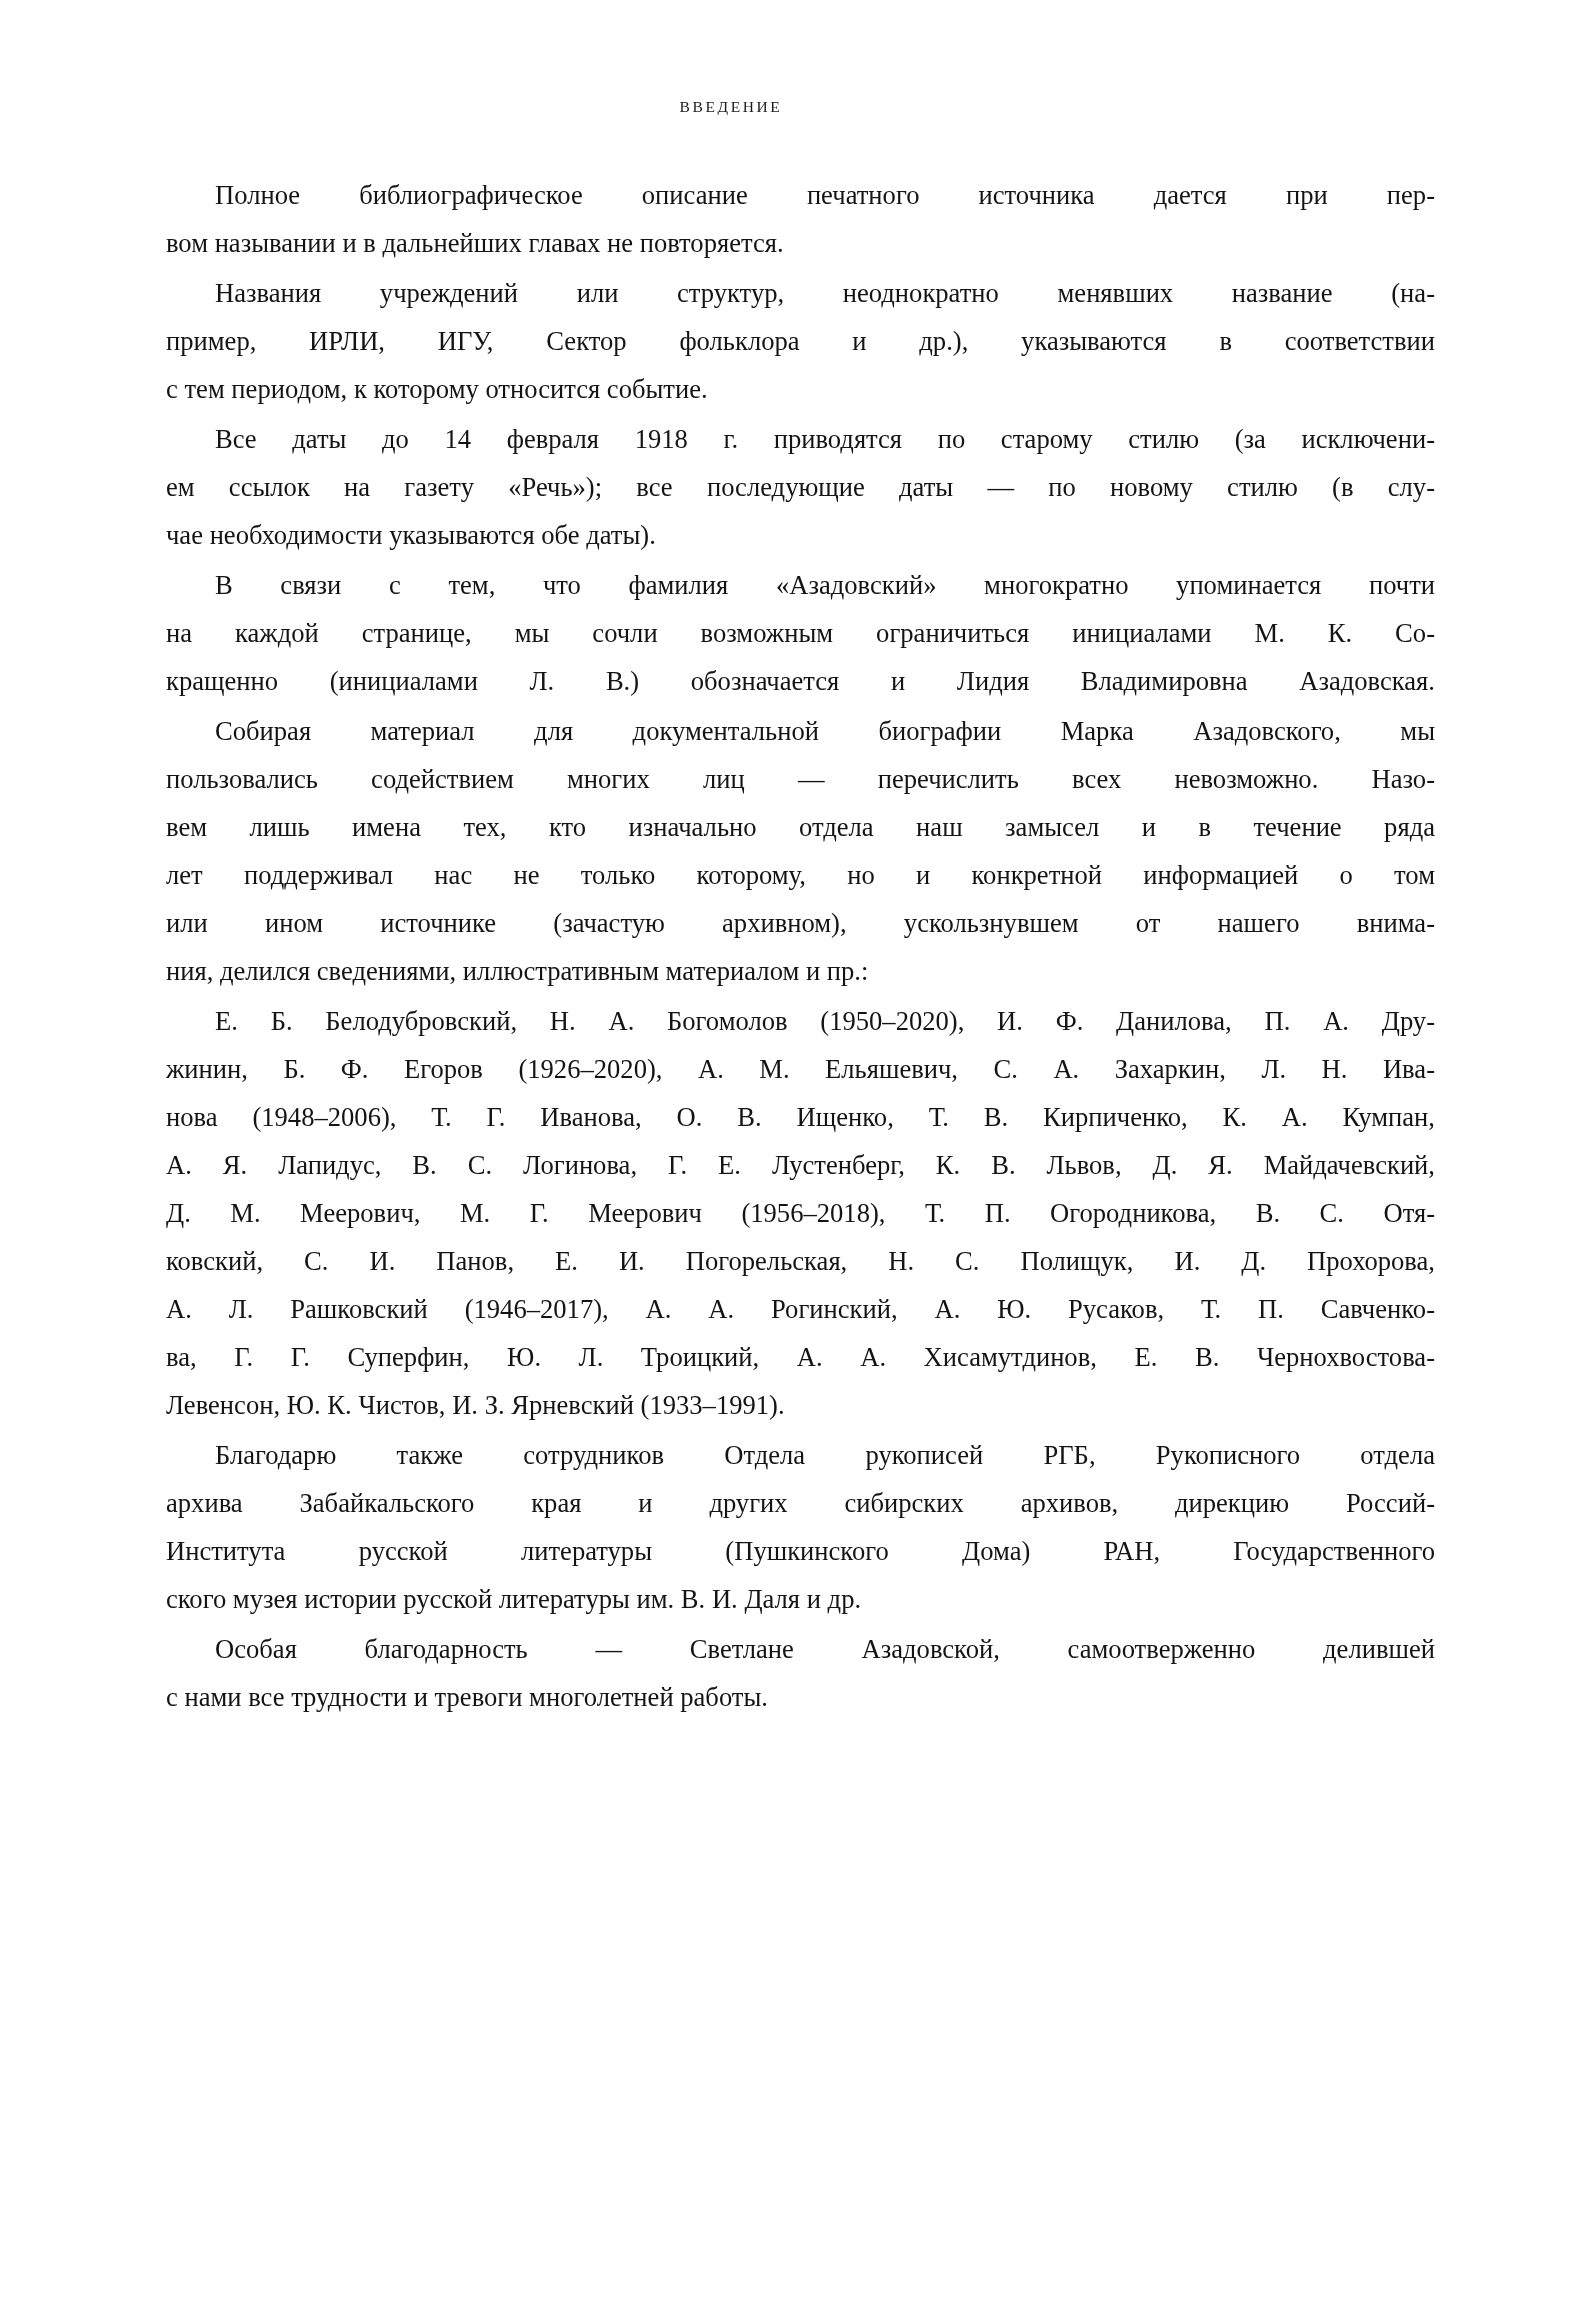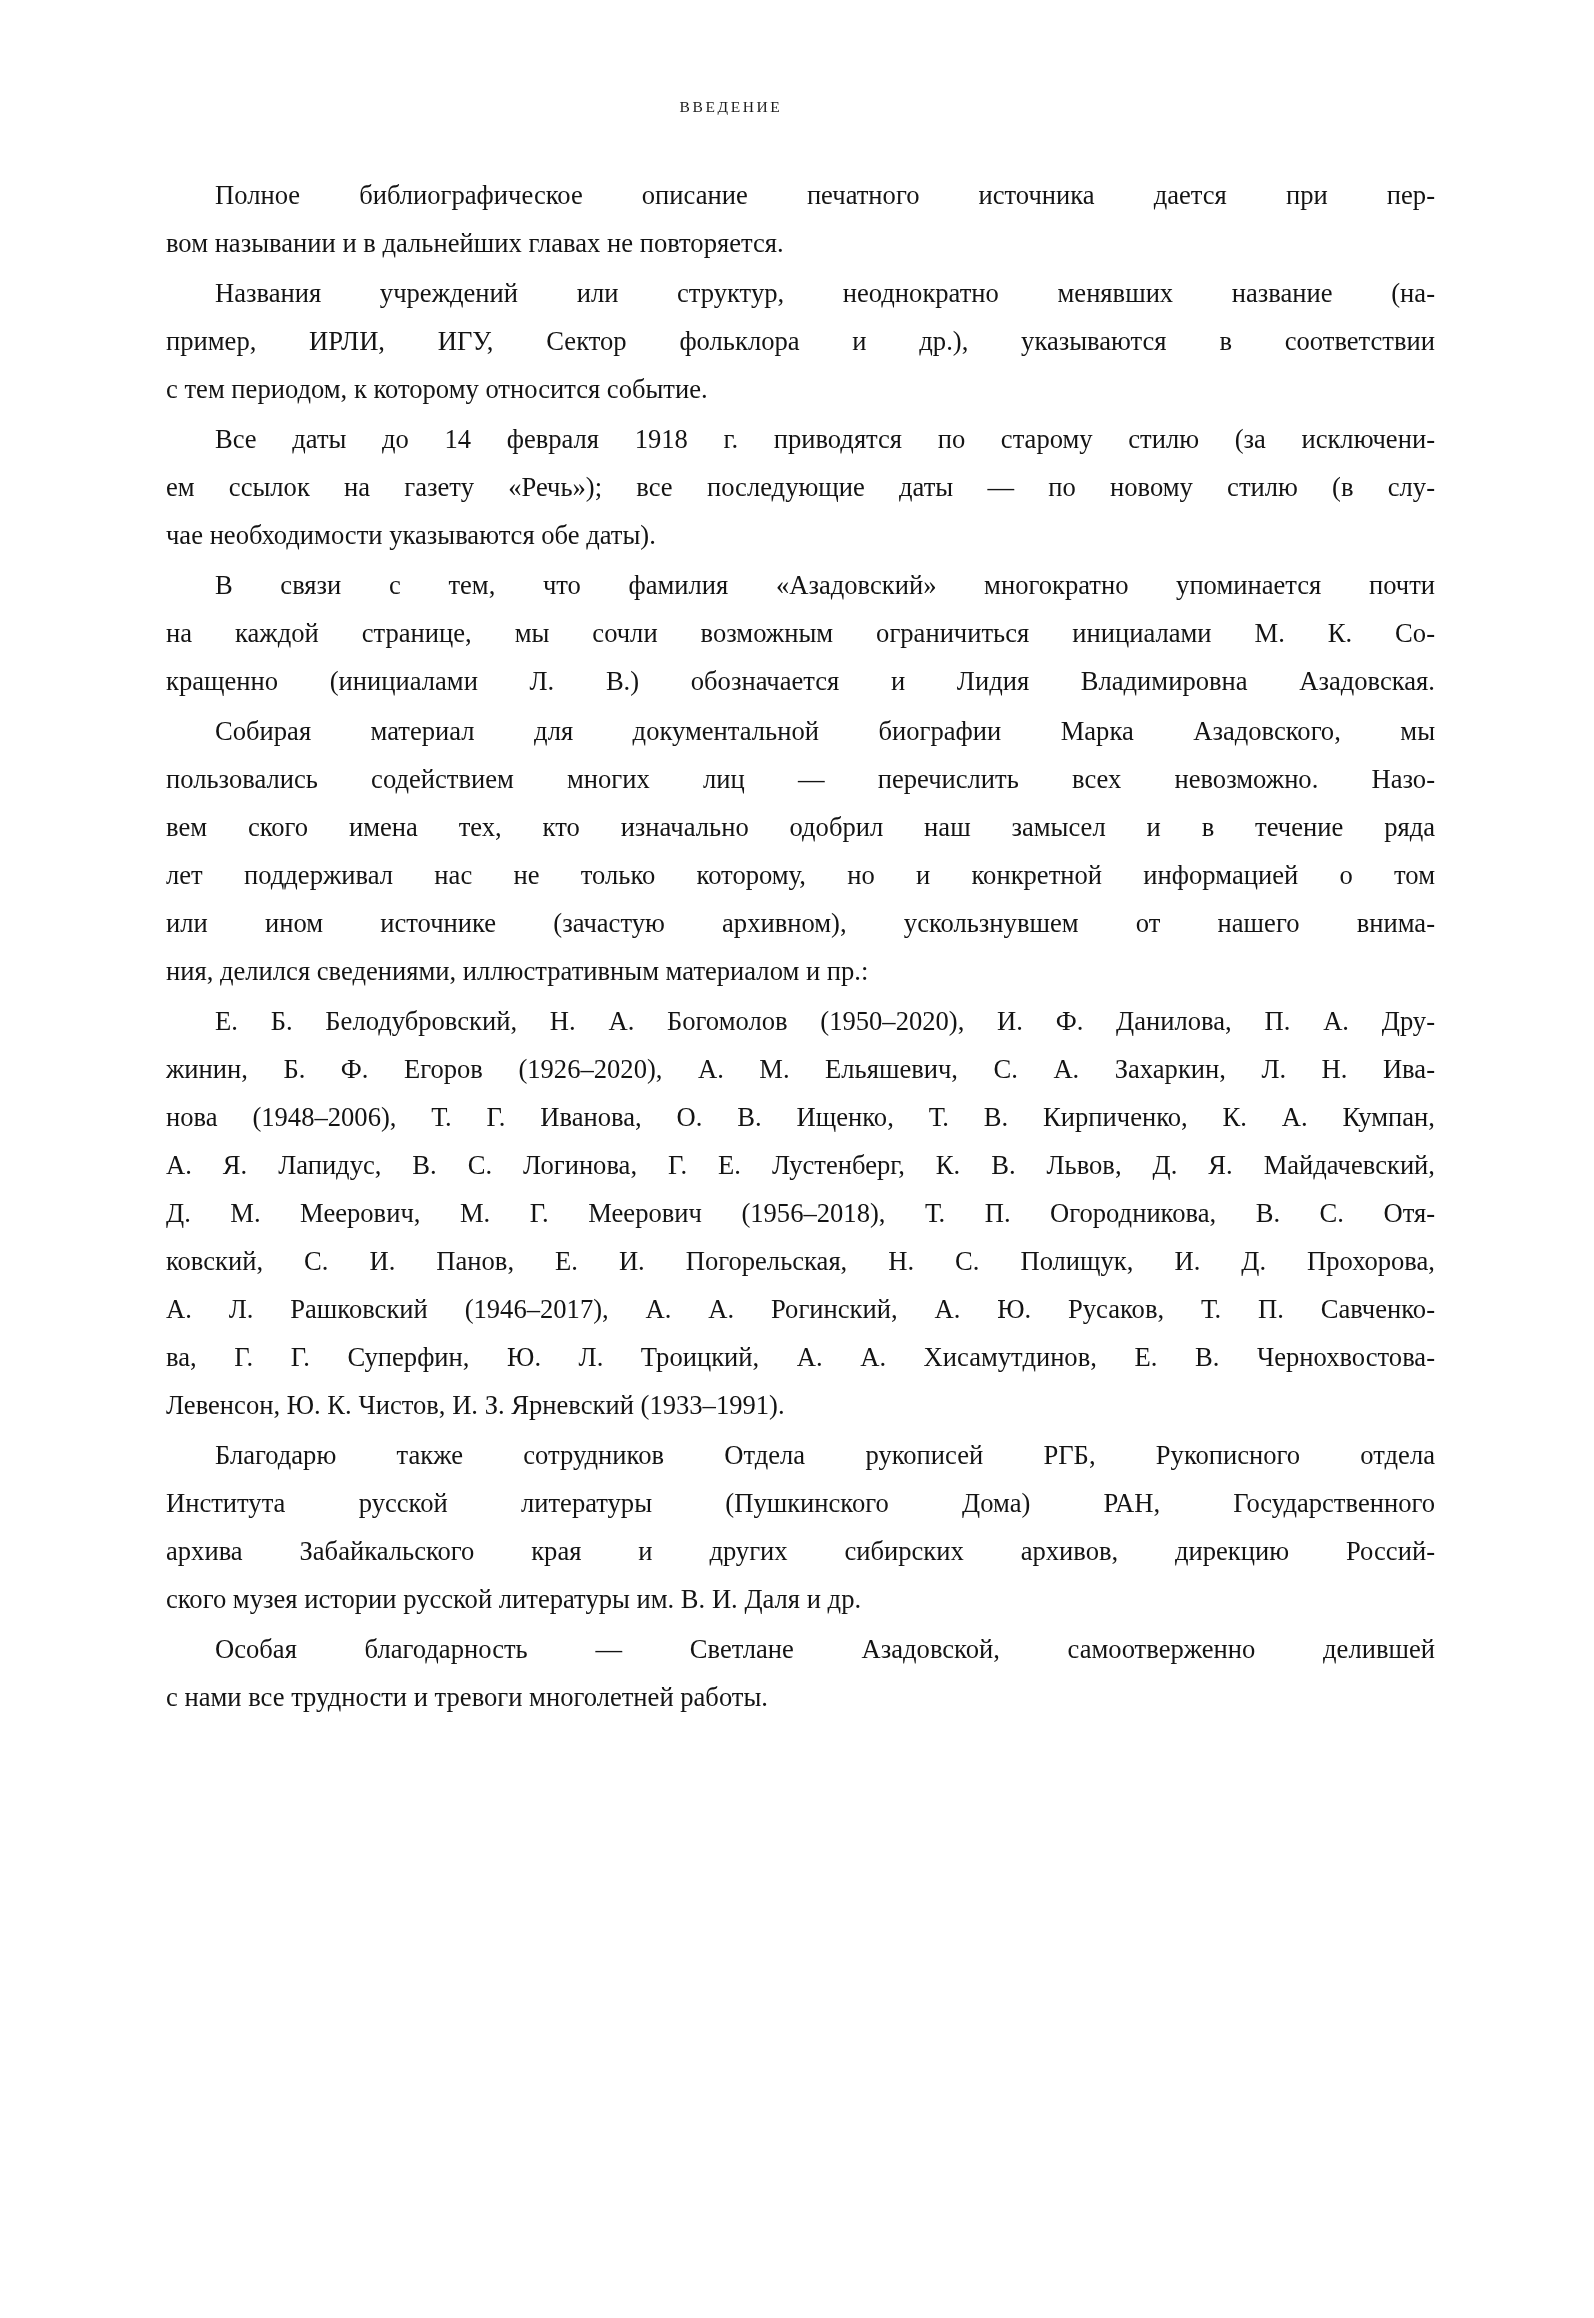--- a/index.html
+++ b/index.html
@@ -75,40 +75,40 @@
     <span class="line last">чае необходимости указываются обе даты).</span>
   </p>
   <p class="para">
     <span class="line first">В связи с тем, что фамилия «Азадовский» многократно упоминается почти</span>
     <span class="line">на каждой странице, мы сочли возможным ограничиться инициалами М. К. Со-</span>
     <span class="line">кращенно (инициалами Л. В.) обозначается и Лидия Владимировна Азадовская.</span>
   </p>
   <p class="para">
     <span class="line first">Собирая материал для документальной биографии Марка Азадовского, мы</span>
     <span class="line">пользовались содействием многих лиц — перечислить всех невозможно. Назо-</span>
-    <span class="line">вем ского имена тех, кто изначально одобрил наш замысел и в течение ряда</span>
+    <span class="line">вем лишь имена тех, кто изначально отдела наш замысел и в течение ряда</span>
     <span class="line">лет поддерживал нас не только которому, но и конкретной информацией о том</span>
     <span class="line">или ином источнике (зачастую архивном), ускользнувшем от нашего внима-</span>
     <span class="line last">ния, делился сведениями, иллюстративным материалом и пр.:</span>
   </p>
   <p class="para">
     <span class="line first">Е. Б. Белодубровский, Н. А. Богомолов (1950–2020), И. Ф. Данилова, П. А. Дру-</span>
     <span class="line">жинин, Б. Ф. Егоров (1926–2020), А. М. Ельяшевич, С. А. Захаркин, Л. Н. Ива-</span>
     <span class="line">нова (1948–2006), Т. Г. Иванова, О. В. Ищенко, Т. В. Кирпиченко, К. А. Кумпан,</span>
     <span class="line">А. Я. Лапидус, В. С. Логинова, Г. Е. Лустенберг, К. В. Львов, Д. Я. Майдачевский,</span>
     <span class="line">Д. М. Меерович, М. Г. Меерович (1956–2018), Т. П. Огородникова, В. С. Отя-</span>
     <span class="line">ковский, С. И. Панов, Е. И. Погорельская, Н. С. Полищук, И. Д. Прохорова,</span>
     <span class="line">А. Л. Рашковский (1946–2017), А. А. Рогинский, А. Ю. Русаков, Т. П. Савченко-</span>
     <span class="line">ва, Г. Г. Суперфин, Ю. Л. Троицкий, А. А. Хисамутдинов, Е. В. Чернохвостова-</span>
     <span class="line last">Левенсон, Ю. К. Чистов, И. З. Ярневский (1933–1991).</span>
   </p>
   <p class="para">
     <span class="line first">Благодарю также сотрудников Отдела рукописей РГБ, Рукописного отдела</span>
+    <span class="line">архива Забайкальского края и других сибирских архивов, дирекцию Россий-</span>
     <span class="line">Института русской литературы (Пушкинского Дома) РАН, Государственного</span>
-    <span class="line">архива Забайкальского края и других сибирских архивов, дирекцию Россий-</span>
     <span class="line last">ского музея истории русской литературы им. В. И. Даля и др.</span>
   </p>
   <p class="para">
     <span class="line first">Особая благодарность — Светлане Азадовской, самоотверженно делившей</span>
     <span class="line last">с нами все трудности и тревоги многолетней работы.</span>
   </p>
 </div>
 
 
 </body></html>

